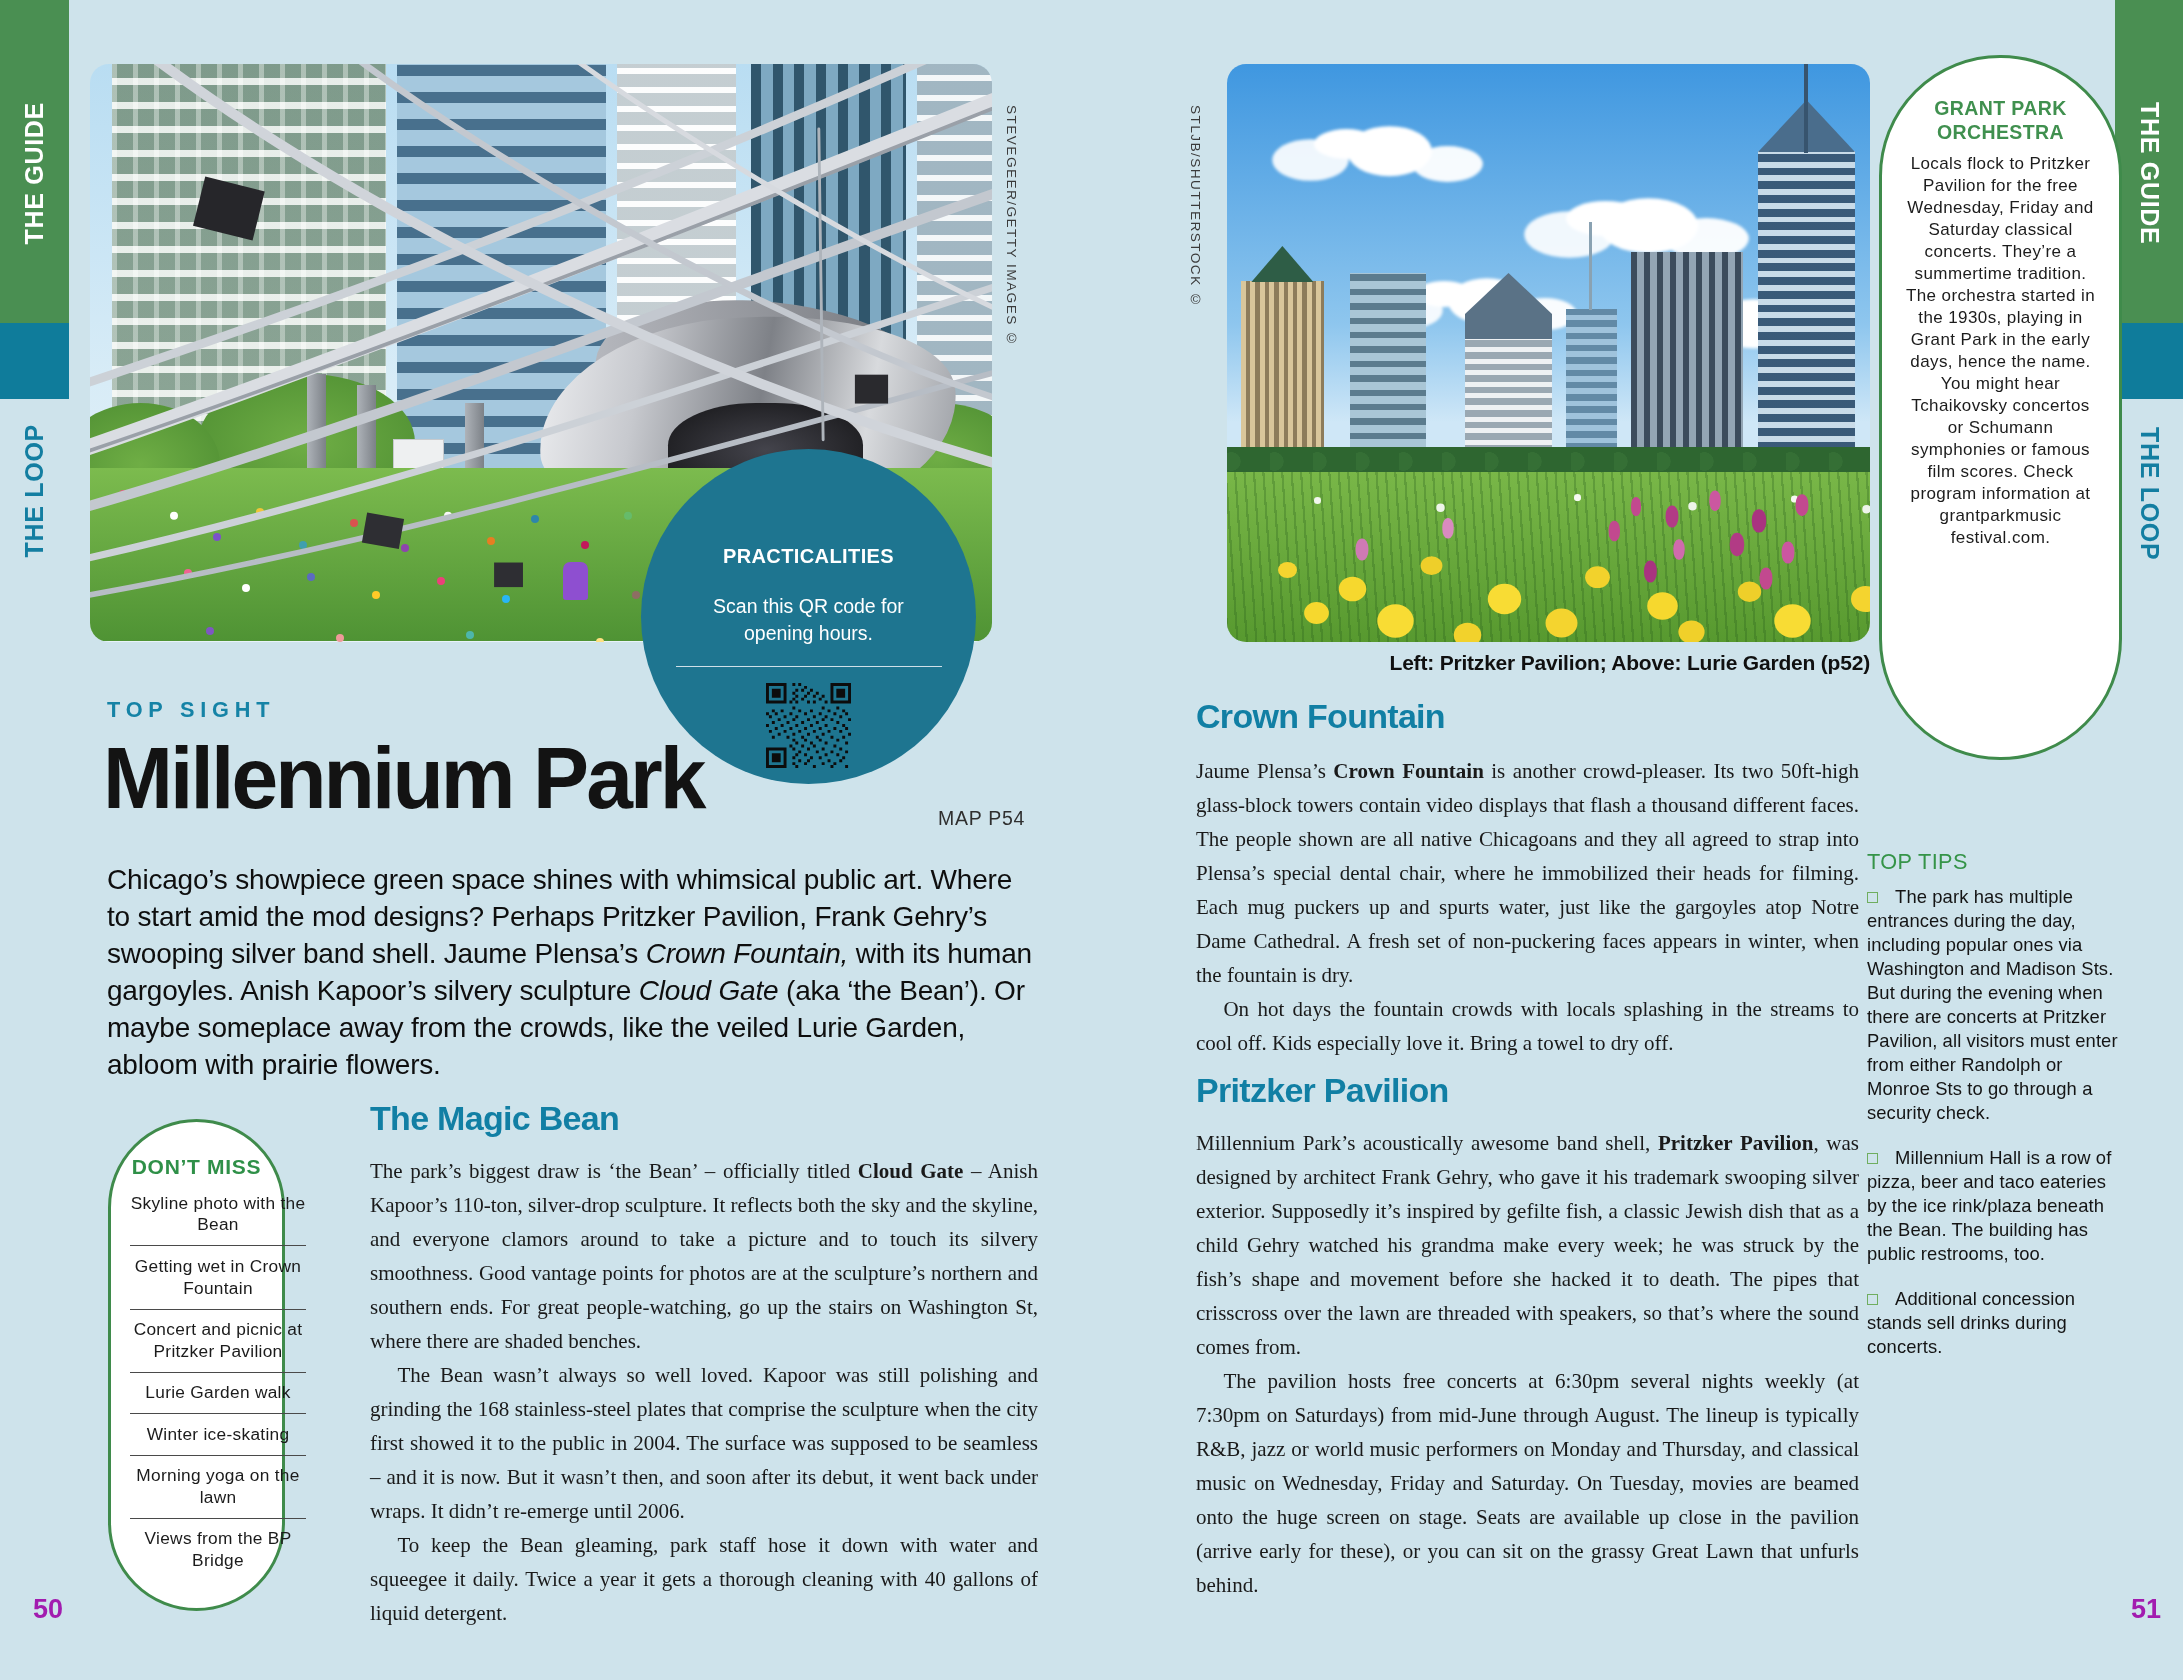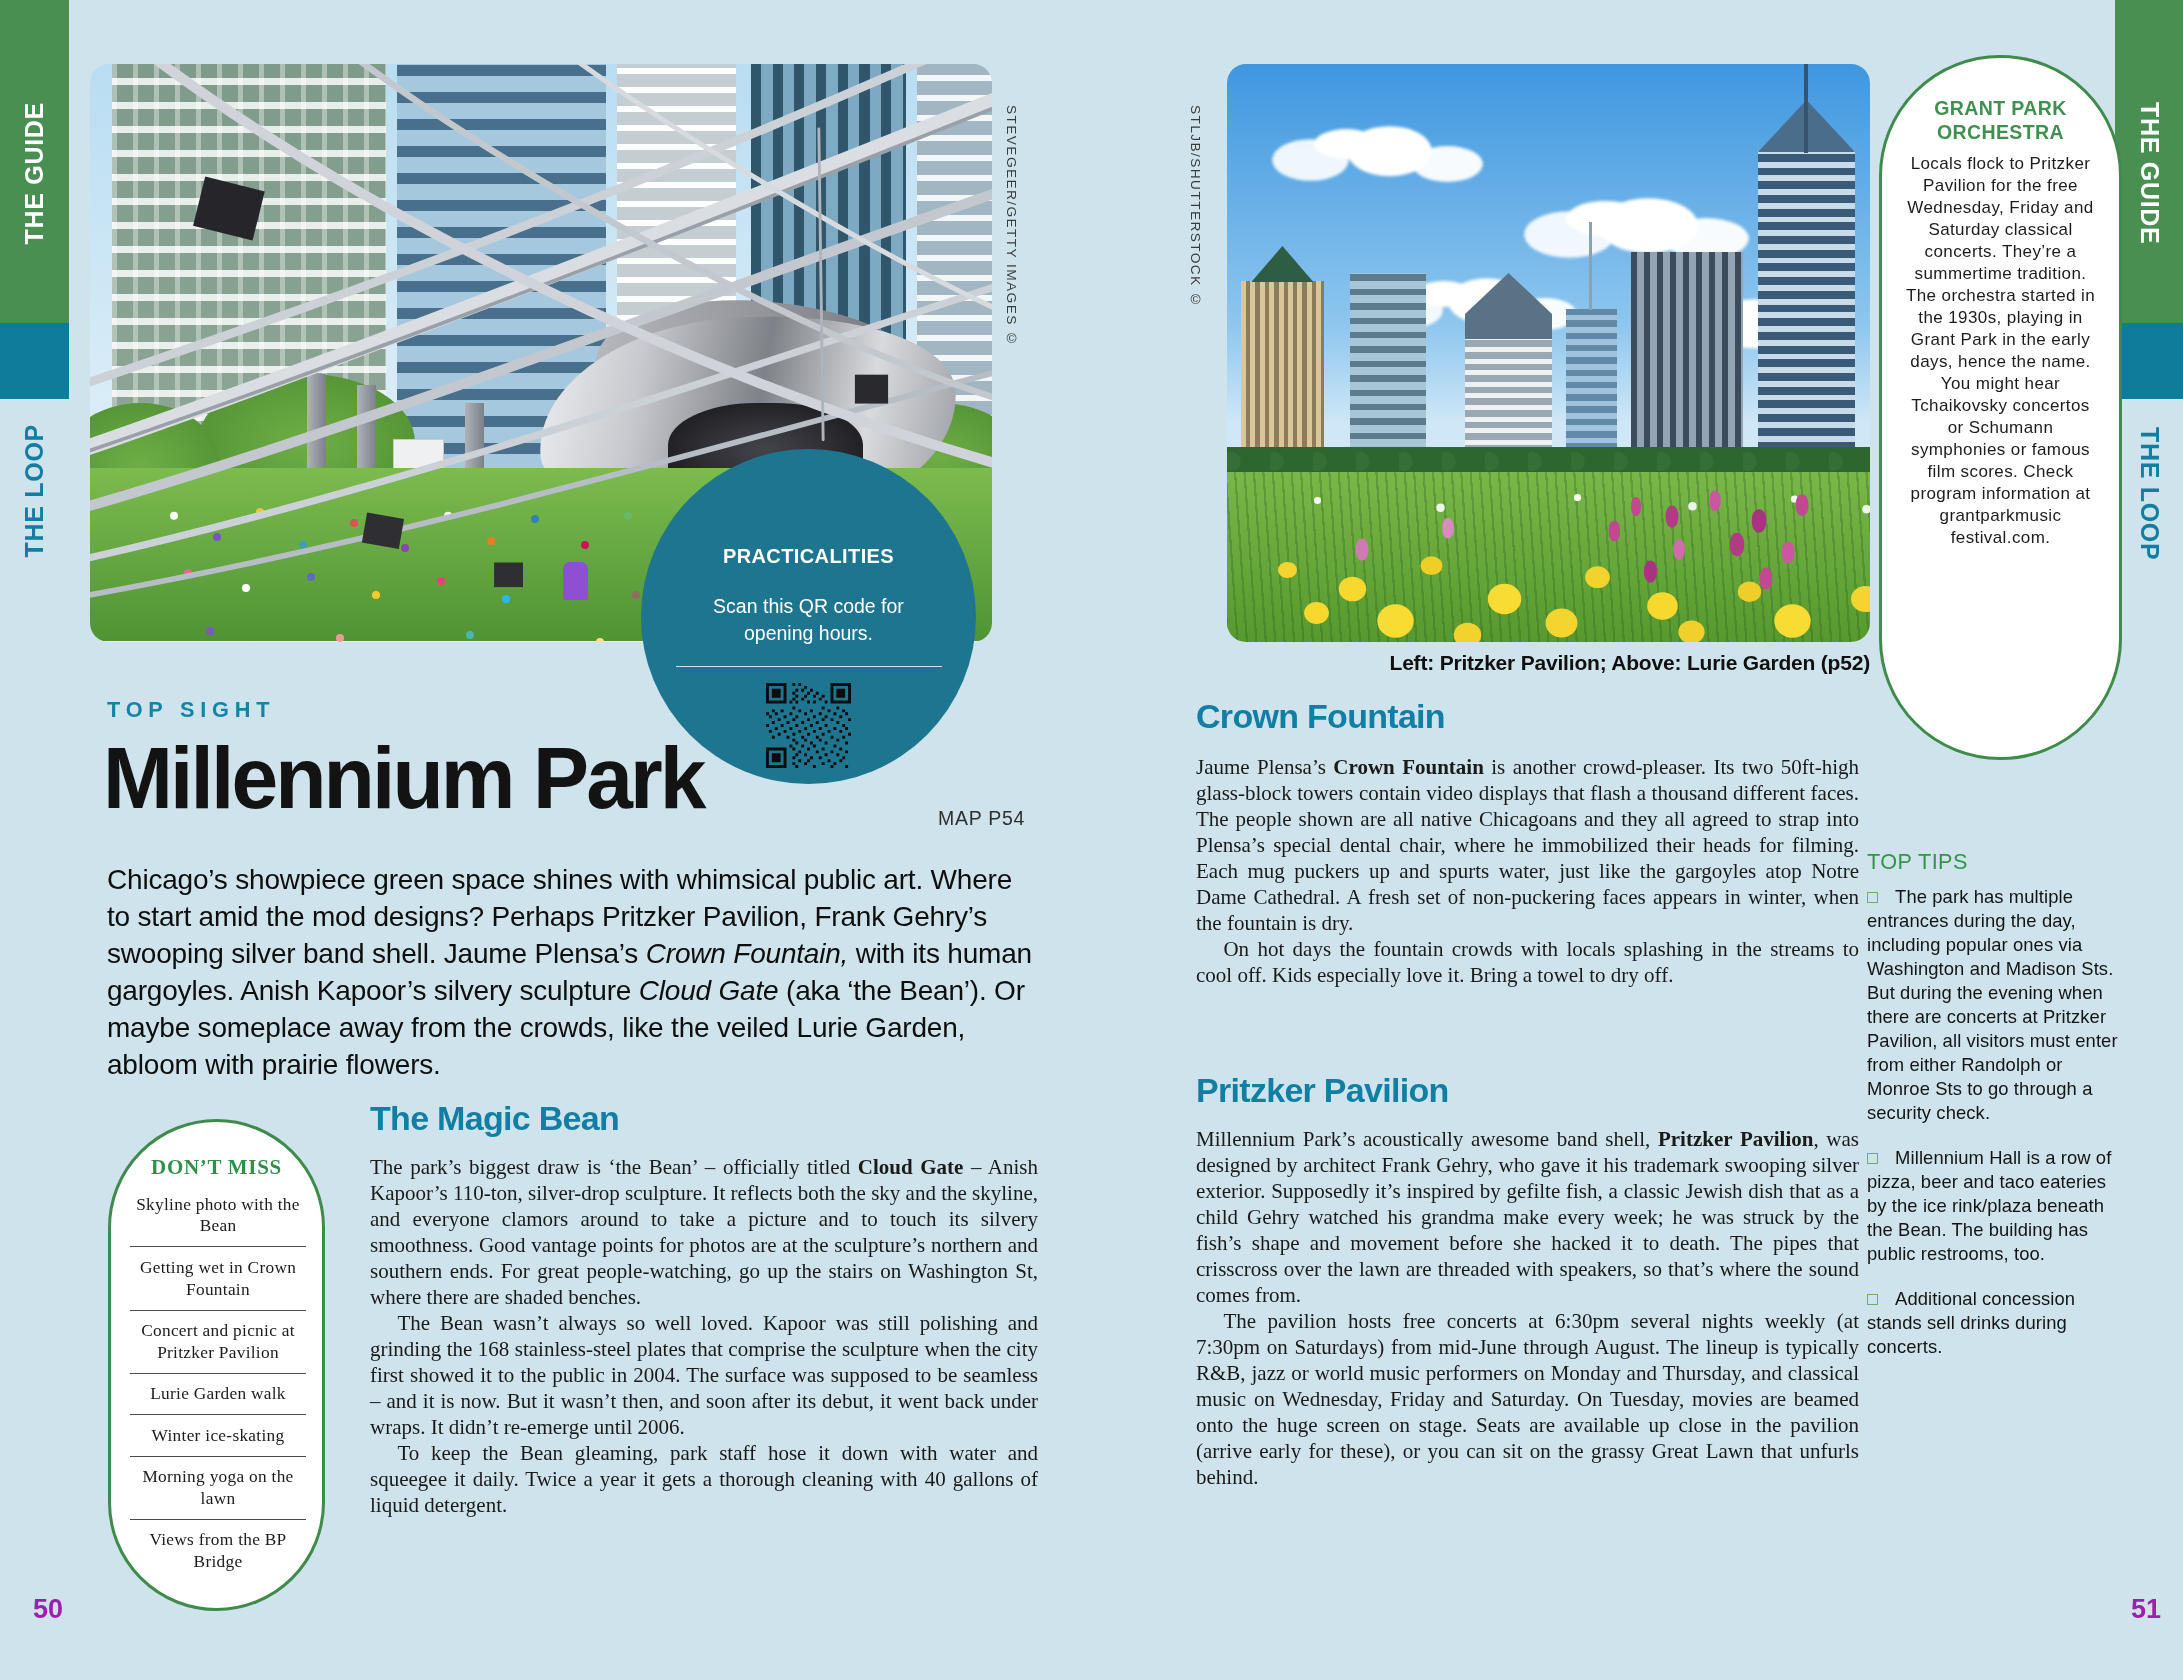--- a/index.html
+++ b/index.html
@@ -128,28 +128,28 @@
 
   
   .eyebrow { position:absolute; left:107px; top:697px; font-size:21.7px; font-weight:bold; letter-spacing:5.8px; color:#1583a6; }
   .title { position:absolute; left:103px; top:728px; font-size:84px; font-weight:800; letter-spacing:-2.9px; color:#131313;
            transform:scaleY(1.04); transform-origin:left top; }
   .mapref { position:absolute; left:837px; top:807px; width:188px; text-align:right; font-size:19.5px; letter-spacing:0.7px; color:#2f2f2f; font-weight:500; }
   .intro { position:absolute; left:107px; top:861px; width:931px; font-size:28px; line-height:37px; font-weight:500; color:#0e0e0e; letter-spacing:-0.2px; }
   .intro i { font-style:italic; }
 
   .oval { position:absolute; background:#ffffff; border:3.6px solid #3f8b4b; text-align:center; }
-  #dont-miss { left:108px; top:1119px; width:217px; height:492px; border-radius:110px; padding:33px 19px 0;font-family:Liberation Serif, serif; }
+  #dont-miss { left:108px; top:1119px; width:177px; height:492px; border-radius:110px; padding:33px 19px 0; }
   #dont-miss h4 { color:#2f9048; font-size:21px; letter-spacing:0.7px; margin-bottom:4.3px; }
   .dm-item { font-size:17.3px; line-height:21.7px; letter-spacing:0.3px; color:#1b1b1b; padding:9.4px 0; font-weight:500; }
   .dm-item + .dm-item { border-top:1.1px solid #4a4a4a; }
   #dont-miss .dm-list { width:176px; margin:0 auto; }
 
   .sec-head { position:absolute; font-size:34px; font-weight:bold; color:#117fa4; letter-spacing:-0.7px; }
-  .serif-body { position:absolute; font-family:"Liberation Serif", serif; font-size:21px; line-height:26px; color:#1a1a1a; text-align:justify; }
+  .serif-body { position:absolute; font-family:"Liberation Serif", serif; font-size:21px; line-height:34px; color:#1a1a1a; text-align:justify; }
   .serif-body p + p { text-indent:27.4px; }
   .serif-body b { font-weight:bold; }
   #magic-head { left:370px; top:1099px;text-align:right; }
   #magic-body { left:370px; top:1154px; width:668px; }
   #caption { position:absolute; left:1195px; top:651px; width:675px; text-align:right; font-size:21px; font-weight:bold; color:#101010; letter-spacing:-0.2px; }
   #crown-head { left:1196px; top:697px; }
   #crown-body { left:1196px; top:754px; width:663px; }
   #pritzker-head { left:1196px; top:1071px; }
   #pritzker-body { left:1196px; top:1126px; width:663px; }
 

